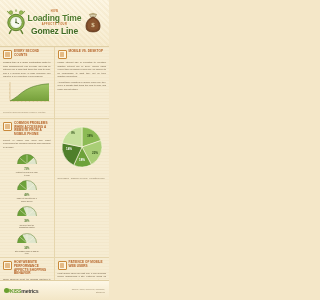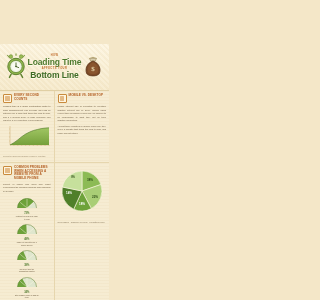--- a/index.html
+++ b/index.html
@@ -16,21 +16,21 @@
     box-sizing:border-box;
   }
 
   
   .header{
     position:relative;height:46px;
     background:
       repeating-linear-gradient(45deg, rgba(210,180,115,.10) 0 2px, rgba(0,0,0,0) 2px 4px),
       linear-gradient(180deg,#fdf6e3 0%,#f7ecd0 100%);
     border-bottom:1px solid #e0cfa4;
-    display:flex;align-items:center;justify-content:center;margin-top:44px;
+    display:flex;align-items:center;justify-content:center;
   }
   .title-block{text-align:center;line-height:1;}
   .kicker{
     font-size:2.6px;letter-spacing:.45px;color:#c06b2a;font-weight:bold;
     text-transform:uppercase;margin-bottom:.5px;
   }
   .title-main{
     font-size:8.5px;font-weight:bold;color:#4e7a2e;letter-spacing:-.1px;
     text-shadow:0 1px 0 #fffbe8;
   }
@@ -117,21 +117,21 @@
         <circle cx="10" cy="13.5" r=".7" fill="#3d5520"></circle>
         <line x1="5.2" y1="21.2" x2="3.4" y2="24.4" stroke="#5f8130" stroke-width="1.4" stroke-linecap="round"></line>
         <line x1="14.8" y1="21.2" x2="16.6" y2="24.4" stroke="#5f8130" stroke-width="1.4" stroke-linecap="round"></line>
       </svg>
     </span>
 
     <div class="title-block">
       <div class="kicker">HOW</div>
       <div class="title-main">Loading Time</div>
       <div class="kicker" style="margin-top:1px;">AFFECTS YOUR</div>
-      <div class="title-main second">Bottom Line</div>
+      <div class="title-main second">Gomez Line</div>
     </div>
 
     <span class="icon-bag">
       <svg width="20" height="26" viewBox="0 0 20 26">
         <path d="M6.5 5.5 L13.5 5.5 L12.2 8 L7.8 8 Z" fill="#d9cfae" stroke="#9b8a62" stroke-width=".6"></path>
         <path d="M10 8 C3.5 10.5 2 16 3.6 20.2 C5 23.8 15 23.8 16.4 20.2 C18 16 16.5 10.5 10 8 Z" fill="#7c4a28" stroke="#5a3318" stroke-width=".8"></path>
         <path d="M10 9.2 C5.4 11.2 4 15.6 5.2 19 C6.2 21.8 13.8 21.8 14.8 19 C16 15.6 14.6 11.2 10 9.2 Z" fill="#8e5a32" opacity=".7"></path>
         <text x="10" y="18.2" font-size="7" font-family="Liberation Serif, serif" font-weight="bold" text-anchor="middle" fill="#e8d9ae">$</text>
         <path d="M6.2 5.5 Q10 3.2 13.8 5.5" fill="none" stroke="#b9a979" stroke-width="1"></path>
       </svg>

